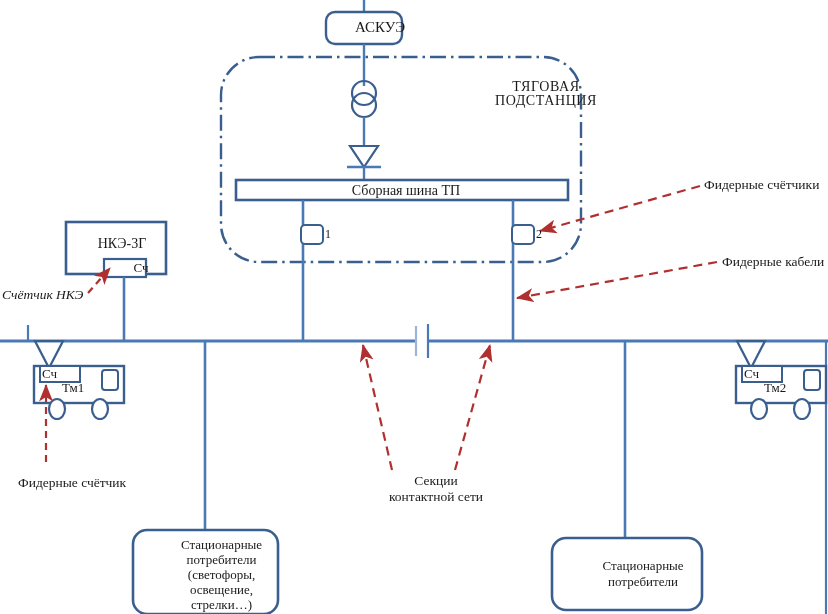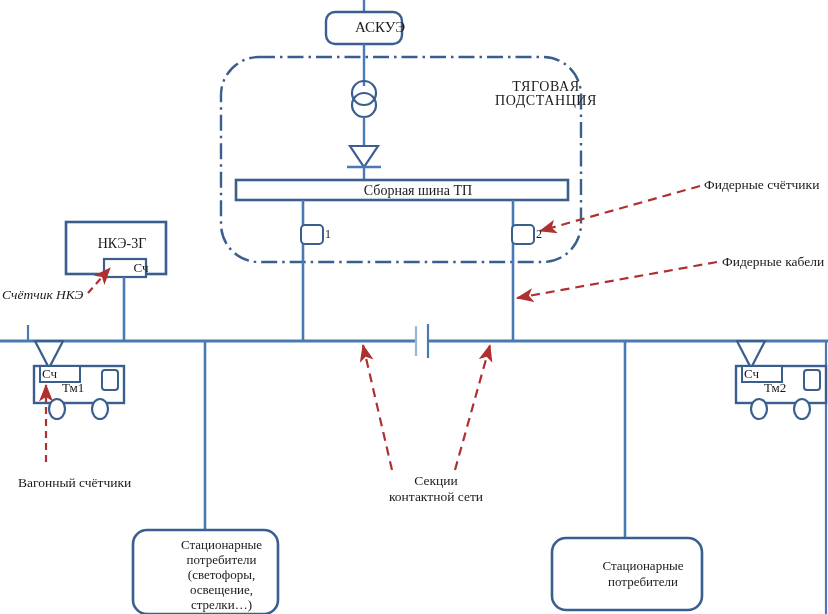--- a/index.html
+++ b/index.html
@@ -83,21 +83,21 @@
     <line x1="46" y1="462" x2="46" y2="385" stroke="#b03030" stroke-width="2.2" stroke-dasharray="7,5" marker-end="url(#redArrow)"></line>
     <line x1="392" y1="470" x2="363" y2="345" stroke="#b03030" stroke-width="2.2" stroke-dasharray="9,6" marker-end="url(#redArrow)"></line>
     <line x1="455" y1="470" x2="490" y2="345" stroke="#b03030" stroke-width="2.2" stroke-dasharray="9,6" marker-end="url(#redArrow)"></line>
   </svg>
 
   <div class="lbl lbl-center" style="left:326px;top:18px;width:76px;font-size:15px;">АСКУЭ</div>
 
   <div class="lbl lbl-center" style="left:450px;top:78px;width:160px;font-size:14px;letter-spacing:0.6px;">ТЯГОВАЯ</div>
   <div class="lbl lbl-center" style="left:450px;top:92px;width:160px;font-size:14px;letter-spacing:0.6px;">ПОДСТАНЦИЯ</div>
 
-  <div class="lbl lbl-center" style="left:236px;top:182px;width:332px;font-size:14px;">Сборная шина ТП</div>
+  <div class="lbl lbl-center" style="left:224px;top:182px;width:332px;font-size:14px;">Сборная шина ТП</div>
 
   <div class="lbl lbl-center" style="left:301px;top:227px;width:22px;font-size:12px;">1</div>
   <div class="lbl lbl-center" style="left:512px;top:227px;width:22px;font-size:12px;">2</div>
 
   <div class="lbl lbl-center" style="left:66px;top:235px;width:80px;font-size:14px;">НКЭ-3Г</div>
   <div class="lbl lbl-center" style="left:104px;top:260px;width:42px;font-size:13px;">Сч</div>
 
   <div class="lbl" style="left:42px;top:366px;font-size:13px;">Сч</div>
   <div class="lbl" style="left:62px;top:380px;font-size:13px;">Тм1</div>
 
@@ -109,18 +109,18 @@
   <div class="lbl lbl-center" style="left:133px;top:567px;width:145px;font-size:13px;">(светофоры,</div>
   <div class="lbl lbl-center" style="left:133px;top:582px;width:145px;font-size:13px;">освещение,</div>
   <div class="lbl lbl-center" style="left:133px;top:597px;width:145px;font-size:13px;">стрелки…)</div>
 
   <div class="lbl lbl-center" style="left:552px;top:558px;width:150px;font-size:13px;">Стационарные</div>
   <div class="lbl lbl-center" style="left:552px;top:574px;width:150px;font-size:13px;">потребители</div>
 
   <div class="lbl" style="left:704px;top:177px;font-size:13.5px;">Фидерные счётчики</div>
   <div class="lbl" style="left:722px;top:254px;font-size:13.5px;">Фидерные кабели</div>
   <div class="lbl" style="left:2px;top:287px;font-size:13.5px;font-style:italic;">Счётчик НКЭ</div>
-  <div class="lbl" style="left:18px;top:475px;font-size:13.5px;">Вагонный счётчики</div>
+  <div class="lbl" style="left:18px;top:475px;font-size:13.5px;">Фидерные счётчик</div>
 
   <div class="lbl lbl-center" style="left:360px;top:473px;width:120px;font-size:13.5px;">Секции</div>
   <div class="lbl lbl-center" style="left:360px;top:489px;width:120px;font-size:13.5px;">контактной сети</div>
 
 </div>
 
 </body></html>

